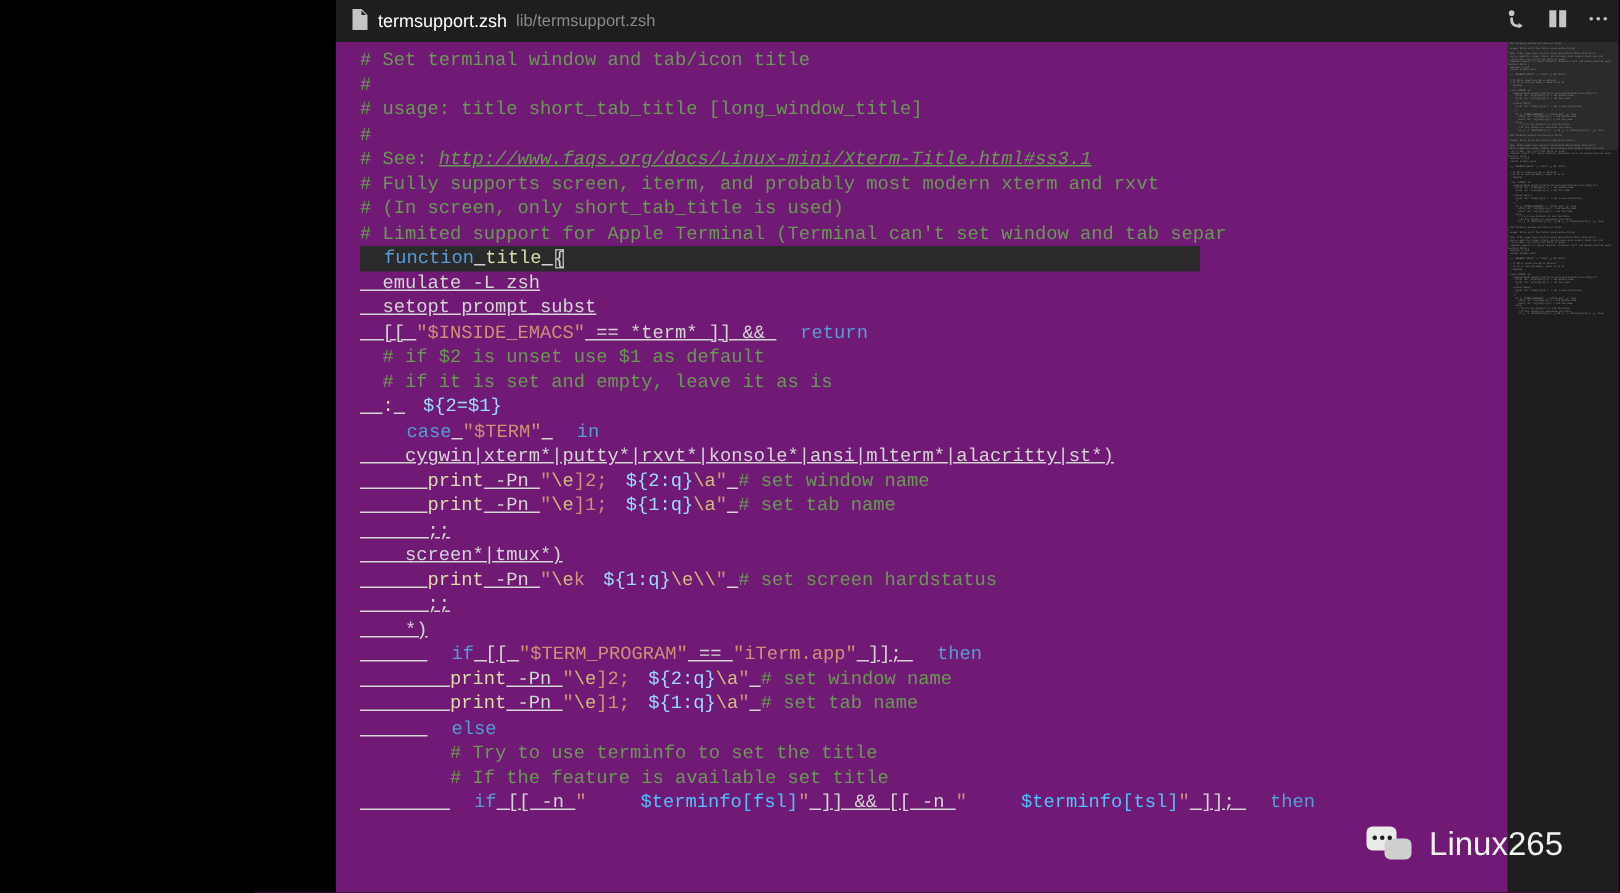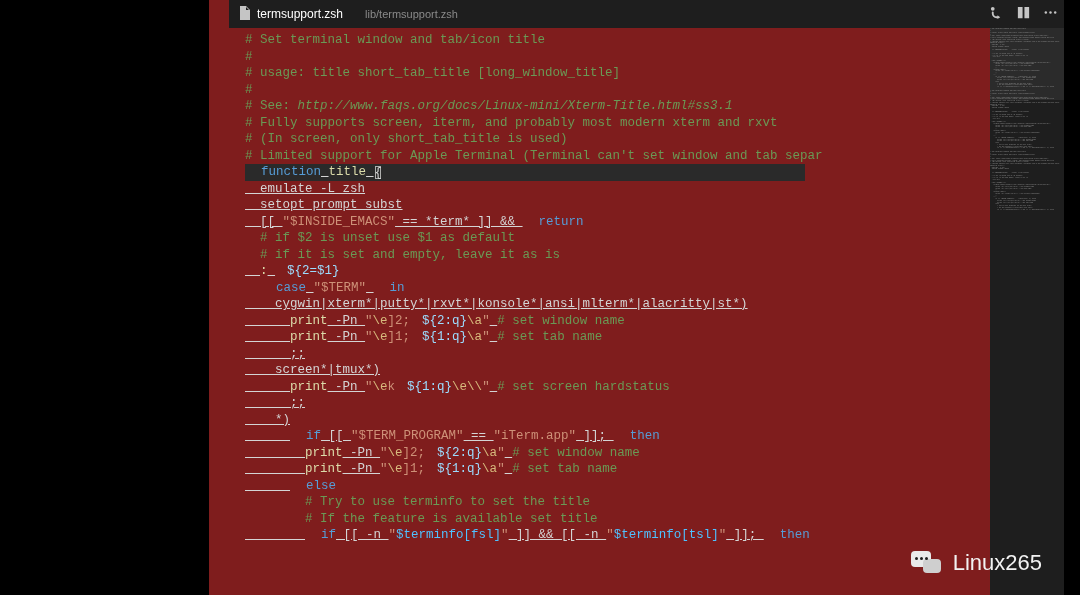--- a/index.html
+++ b/index.html
@@ -6,28 +6,27 @@
   body {
     background: #000;
     width: 1080px;
     height: 595px;
     overflow: hidden;
     font-family: Consolas, 'Courier New', monospace;
     position: relative;
   }
   .app {
     position: absolute;
-    left: 209px;
+    left: 224px;
     top: 0;
     width: 855px;
     height: 595px;
-    background: #7f1d1d;
+    background: #701a75;
     display: flex;
     flex-direction: column;
-    padding-left: 20px;
   }
   .tab-bar {
     height: 28px;
     background: #1e1e1e;
     display: flex;
     align-items: center;
     justify-content: space-between;
     padding-right: 6px;
   }
   .tab-group { display: flex; align-items: center; }
@@ -38,21 +37,21 @@
     height: 28px;
     padding: 0 10px;
     background: #1e1e1e;
     color: #e8e8e8;
     font-size: 12px;
     font-family: -apple-system, "Segoe UI", sans-serif;
     cursor: pointer;
   }
   .tab .file-icon { color: #8d8d8d; }
   .tab .filename { color: #ffffff; font-weight: 500; }
-  .tab .path { color: #8a8a8a; font-size: 11px; margin-left: 16px; }
+  .tab .path { color: #8a8a8a; font-size: 11px; margin-left: 0; }
   .title-actions {
     display: flex;
     gap: 12px;
     color: #c5c5c5;
     font-size: 13px;
   }
   .title-actions span { cursor: pointer; }
   .editor-wrap {
     position: relative;
     flex: 1;
@@ -65,28 +64,28 @@
     right: 80px;
     bottom: 0;
     font-size: 12.5px;
     line-height: 16.5px;
     white-space: pre;
     color: #d4d4d4;
     font-family: Consolas, 'Courier New', monospace;
   }
   .line { white-space: pre; }
   .tok-comment { color: #6a9955; }
-  .tok-url { color: #6a9955; font-style: italic; }
+  .tok-url { color: #6a9955; text-decoration: underline; font-style: italic; }
   .tok-keyword { color: #569cd6; margin-left: 16px; }
   .tok-func { color: #dcdcaa; }
   .tok-string { color: #ce9178; }
   .tok-var { color: #9cdcfe; margin-left: 12px; }
   .tok-escape { color: #d7ba7d; }
   .tok-default { color: #d4d4d4; text-decoration: underline; }
-  .tok-const { color: #4fc1ff; }
+  .tok-const { color: #4fc1ff; margin-left: 36px; }
   .highlight-line {
     display: inline-block;
     background: #2a2a2a;
     min-width: 560px;
   }
   .cursor-box {
     display: inline-block;
     border: 1px solid #aeafad;
     width: 6px;
     height: 13px;

